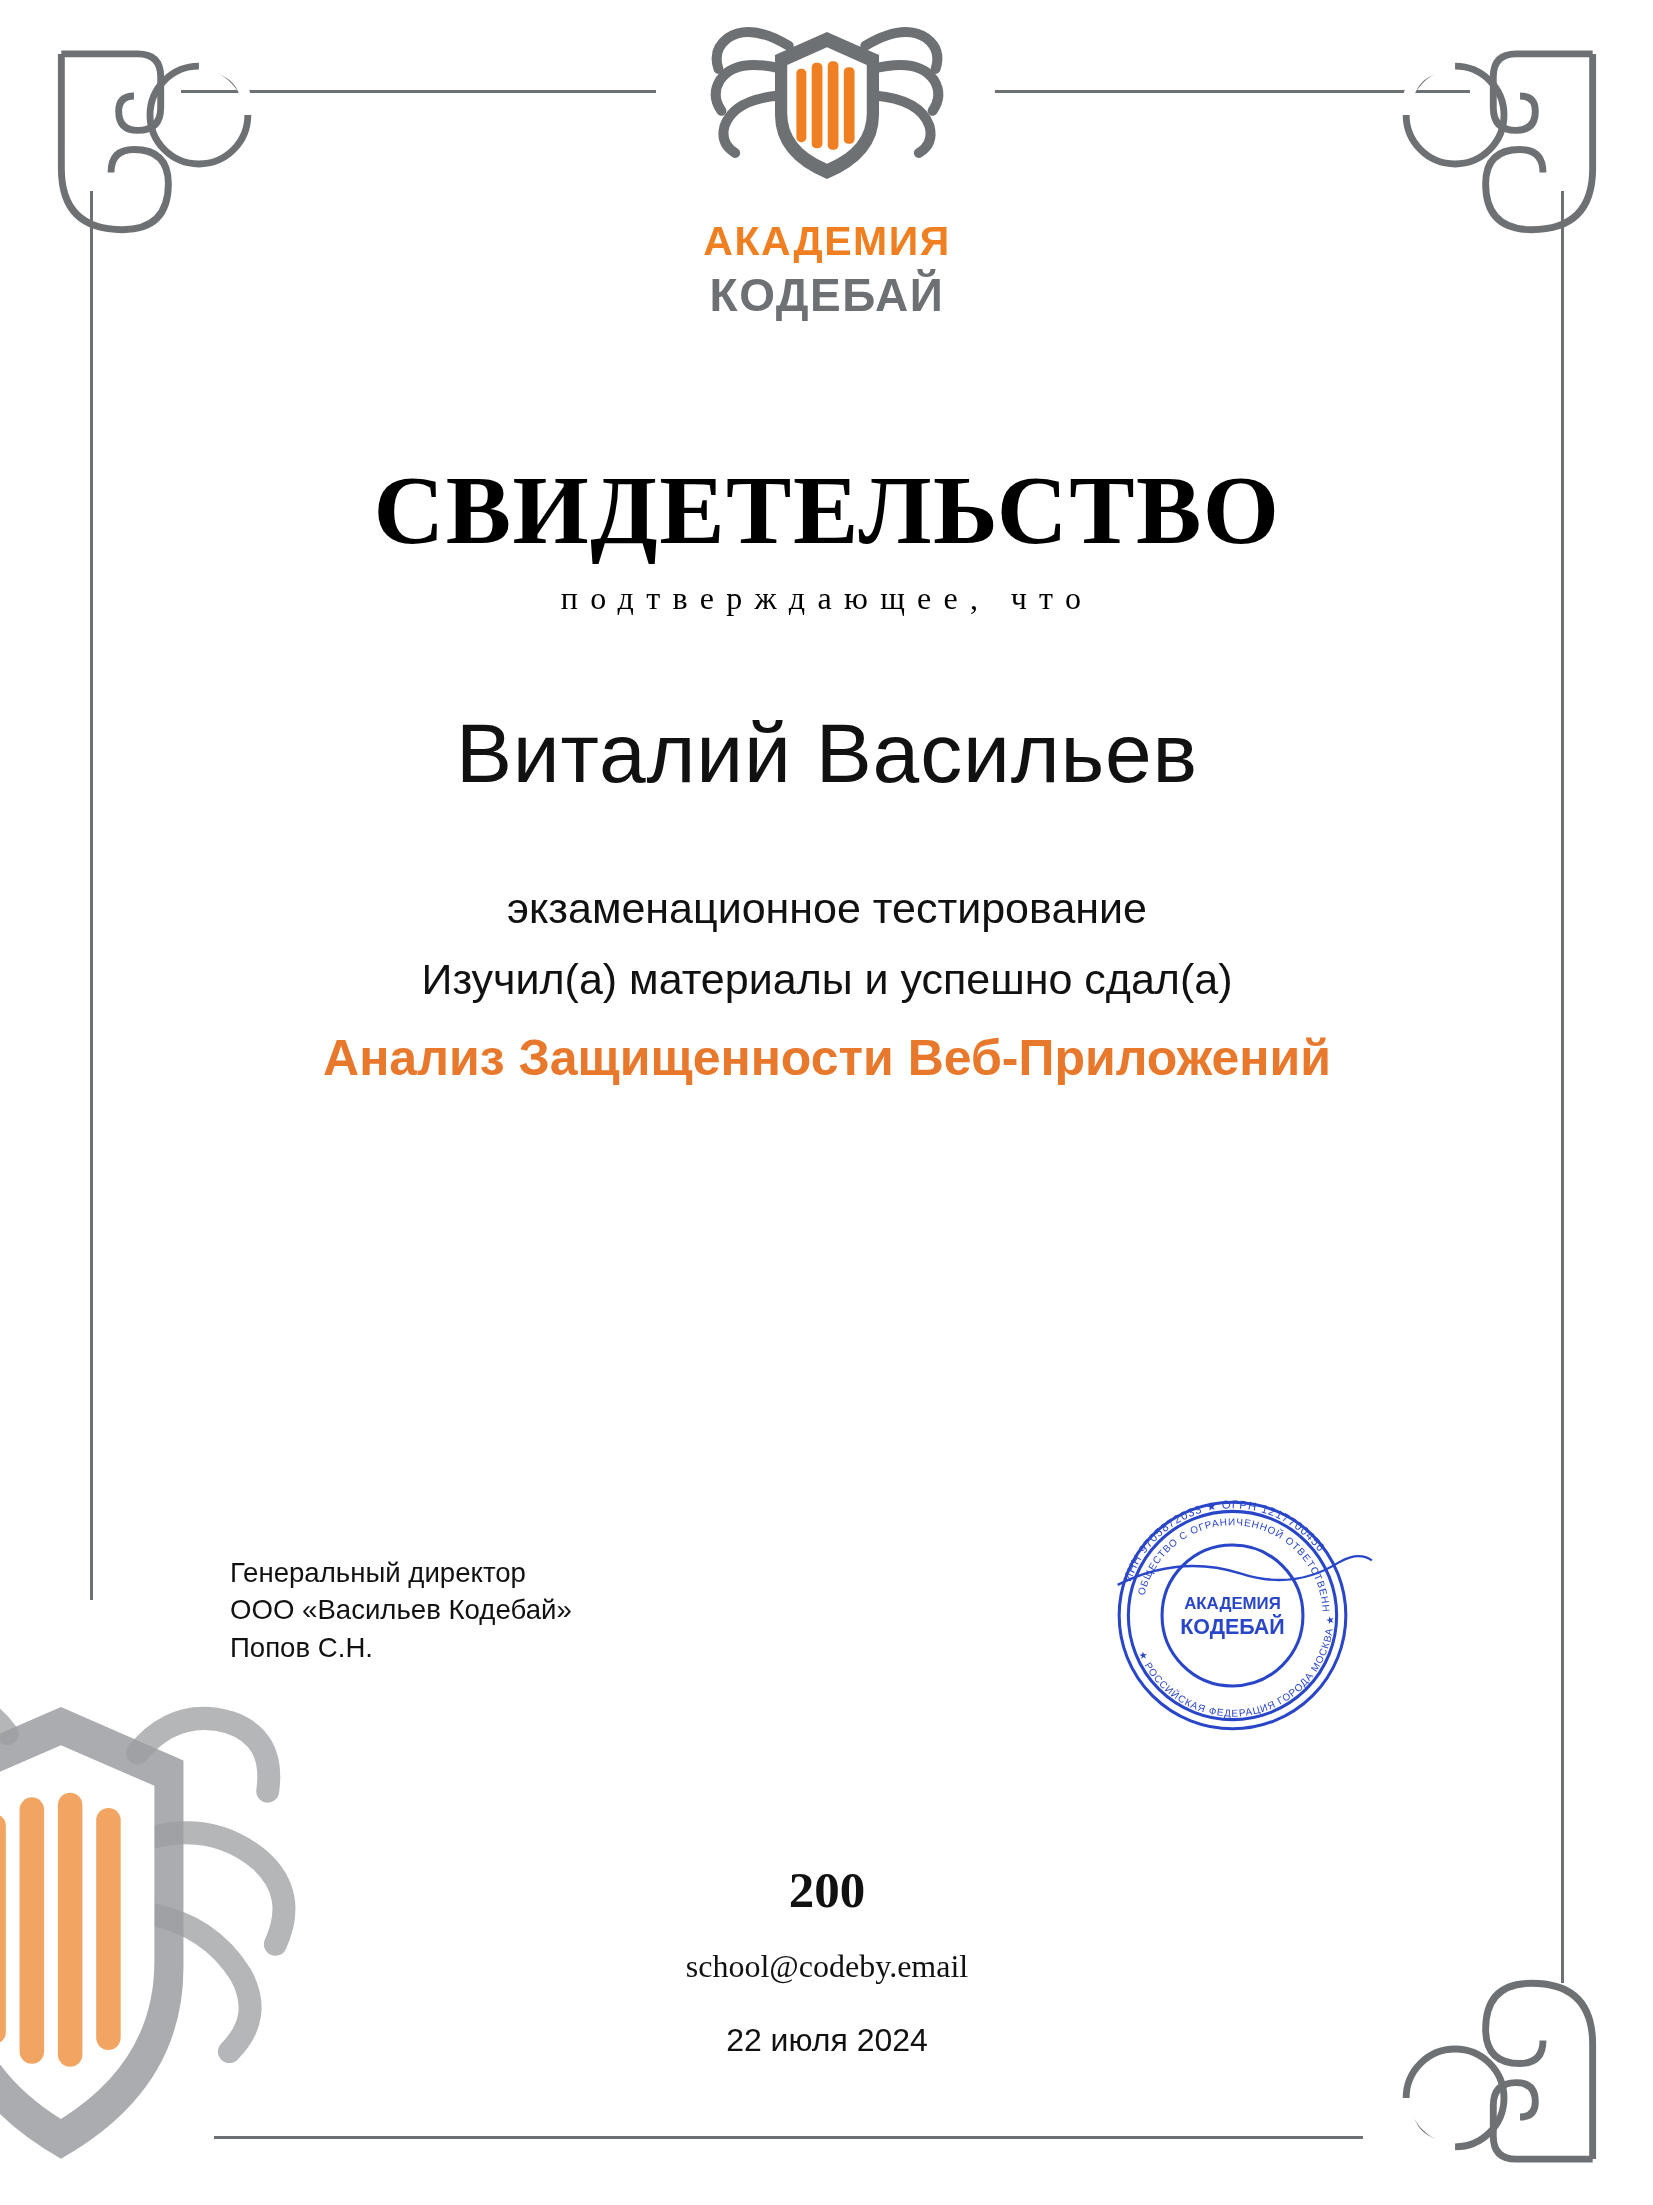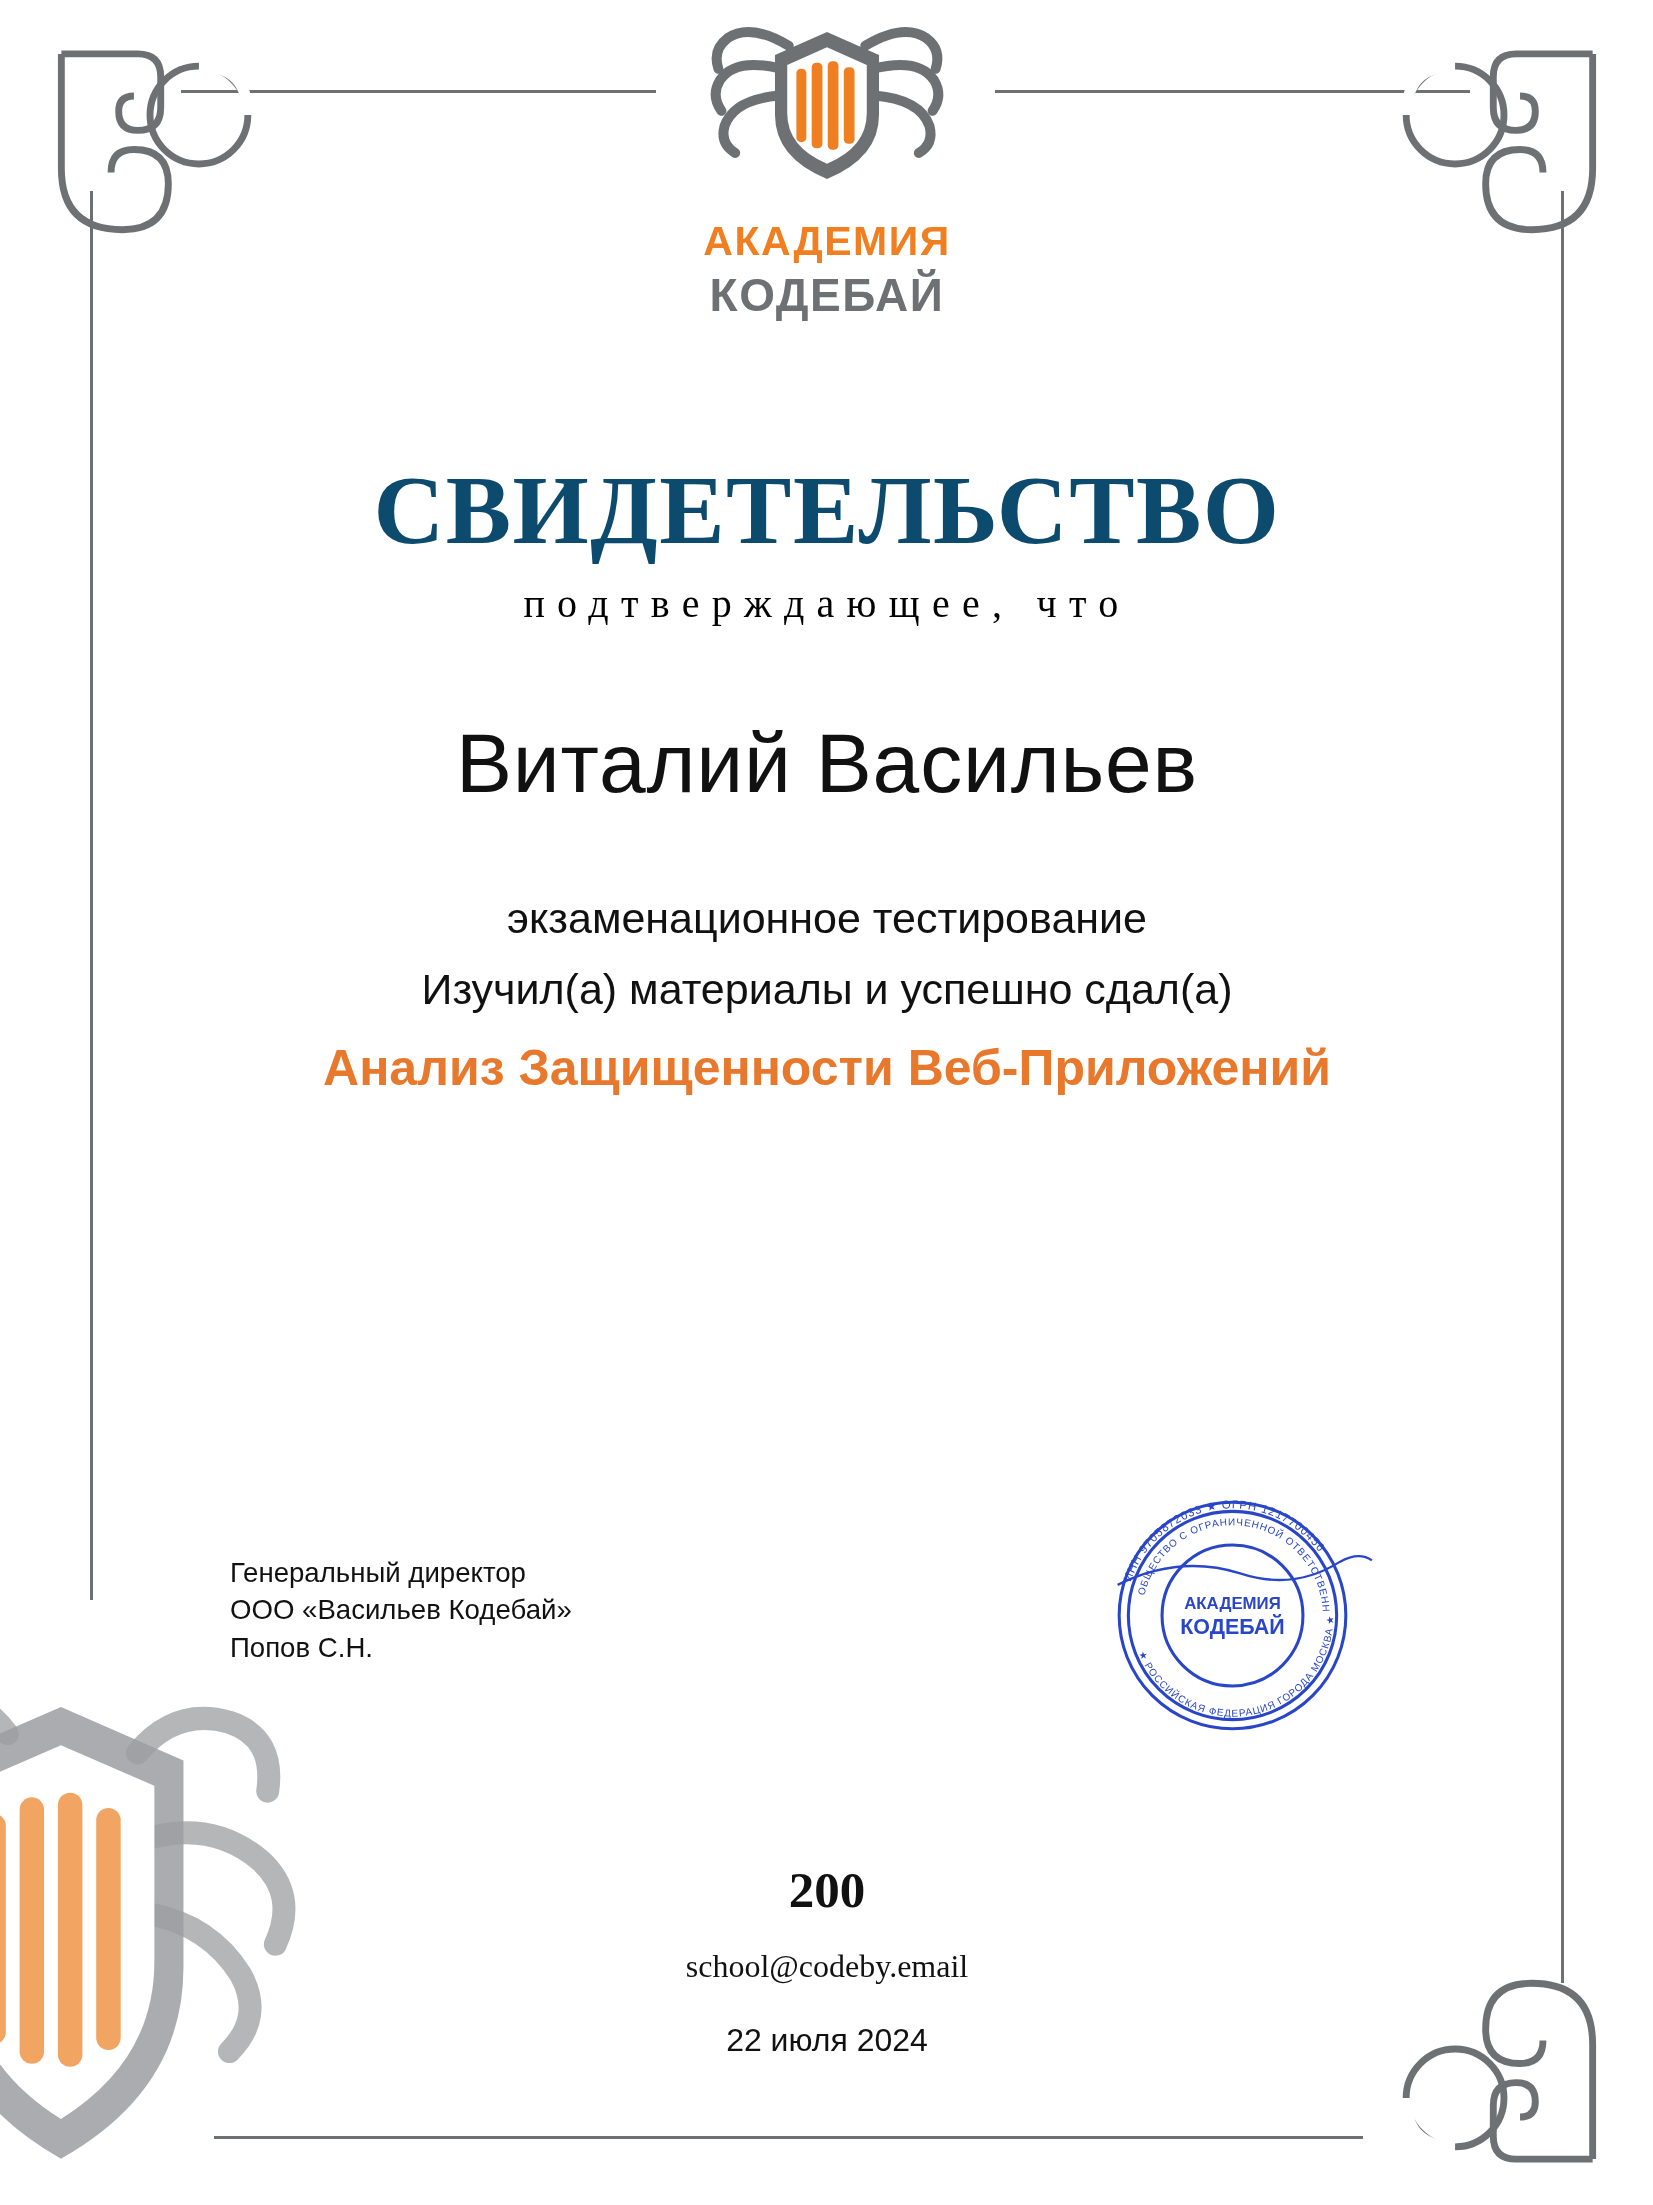--- a/index.html
+++ b/index.html
@@ -67,25 +67,25 @@
     right: 123px;
     top: 459px;
     text-align: center;
   }
   .cert-title {
     font-family: "Liberation Serif", serif;
     font-weight: bold;
     font-size: 98px;
     letter-spacing: 1.5px;
     line-height: 1.05;
-    color: #0c4a6e;
+    color: #000000;
   }
   .cert-subtitle {
     font-family: "Liberation Serif", serif;
-    font-size: 40px;
+    font-size: 32px;
     letter-spacing: 12.3px;
     margin-top: 18.4px;
     color: #000;
   }
   .recipient {
     font-size: 84px;
     margin-top: 88px;
     color: #111;
     letter-spacing: 0.8px;
   }

